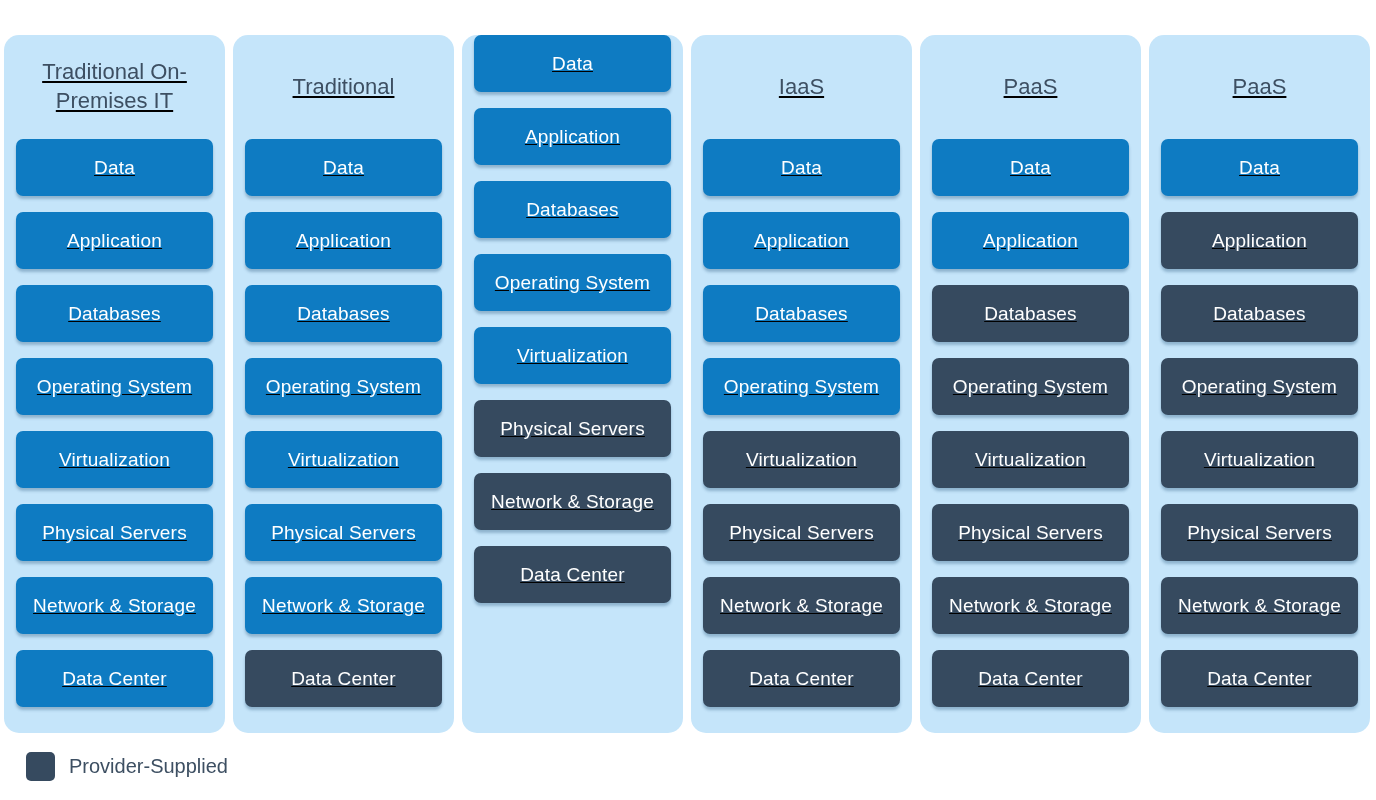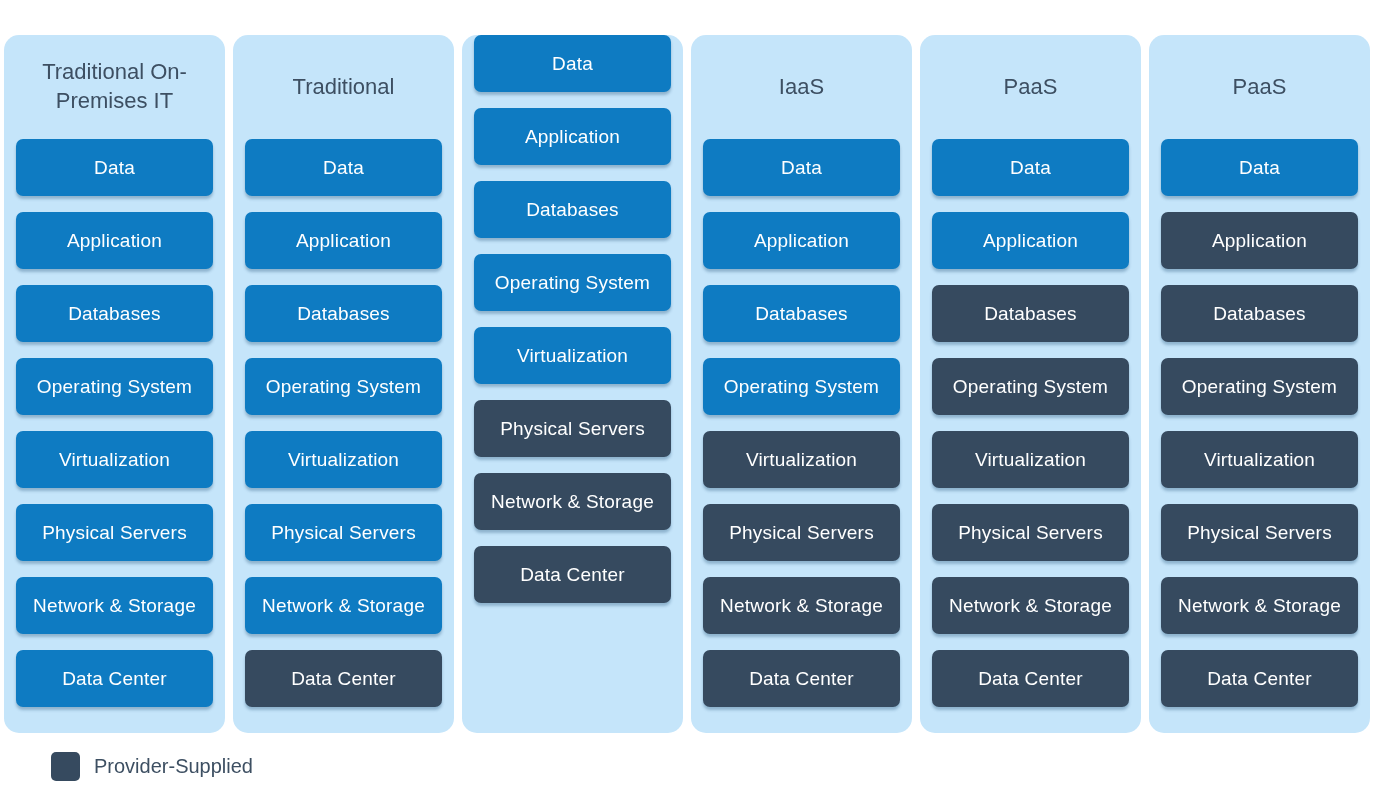--- a/index.html
+++ b/index.html
@@ -12,21 +12,21 @@
   *{ margin:0; padding:0; box-sizing:border-box; }
   html,body{
     width:1376px; height:800px;
     background:#ffffff;
     font-family:"Liberation Sans", sans-serif;
     overflow:hidden;
     position:relative;
   }
   .board{
     position:absolute; top:35px; left:4px;
-    display:flex; gap:8px;
+    display:flex; gap:8px;text-decoration:underline;
   }
   .column{
     width:221px; height:698px;
     background:var(--c-panel);
     border-radius:15px;
     flex:0 0 auto;
   }
   .col-header{
     height:104px;
     display:flex; align-items:center; justify-content:center;
@@ -45,21 +45,21 @@
     display:flex; align-items:center; justify-content:center;
     color:var(--c-celltext);
     font-size:19px;
     letter-spacing:0.2px;
     box-shadow:0 3px 3px rgba(18,66,105,0.30);
   }
   .cell.self{ background:var(--c-self); }
   .cell.provider{ background:var(--c-provider); }
   .legend{
     position:absolute; left:26px; top:752px;
-    display:flex; align-items:center; gap:44px;margin-left:25px;
+    display:flex; align-items:center; gap:44px;
   }
   .legend-item{ display:flex; align-items:center; gap:14px; }
   .swatch{ width:29px; height:29px; border-radius:5px; }
   .swatch.provider{ background:var(--c-provider); }
   .swatch.self{ background:var(--c-self); }
   .legend-label{ font-size:20px; color:var(--c-heading); }
 </style>
 </head>
 <body>
 

